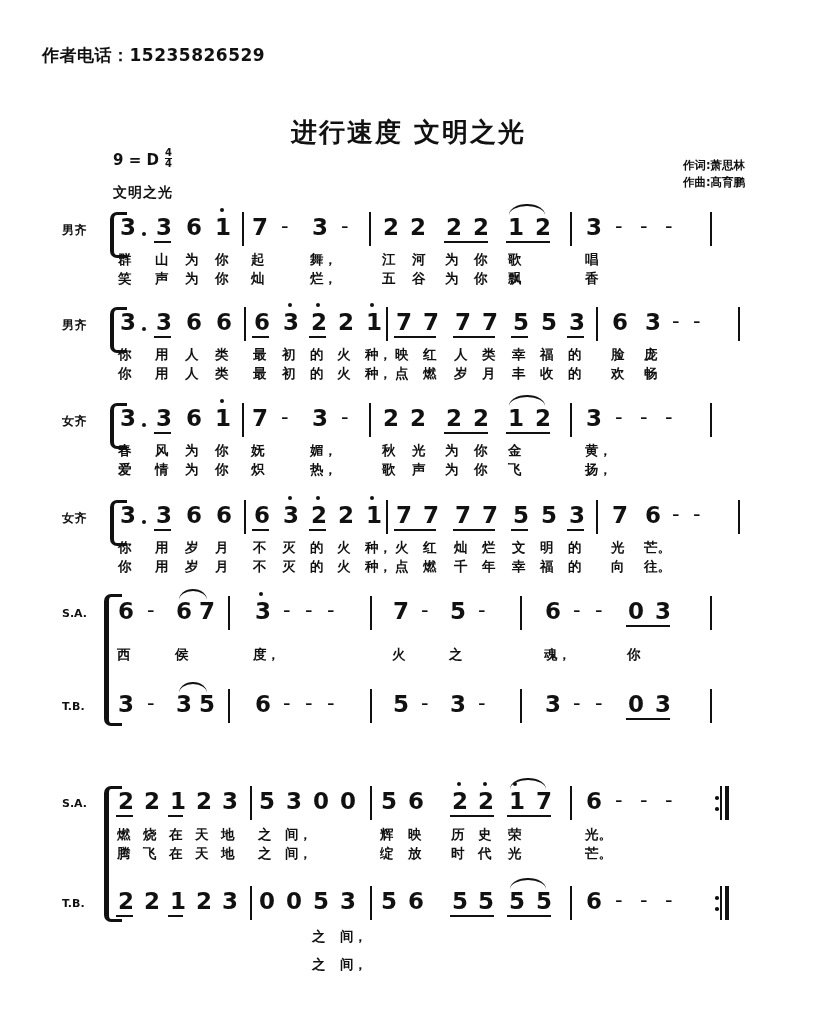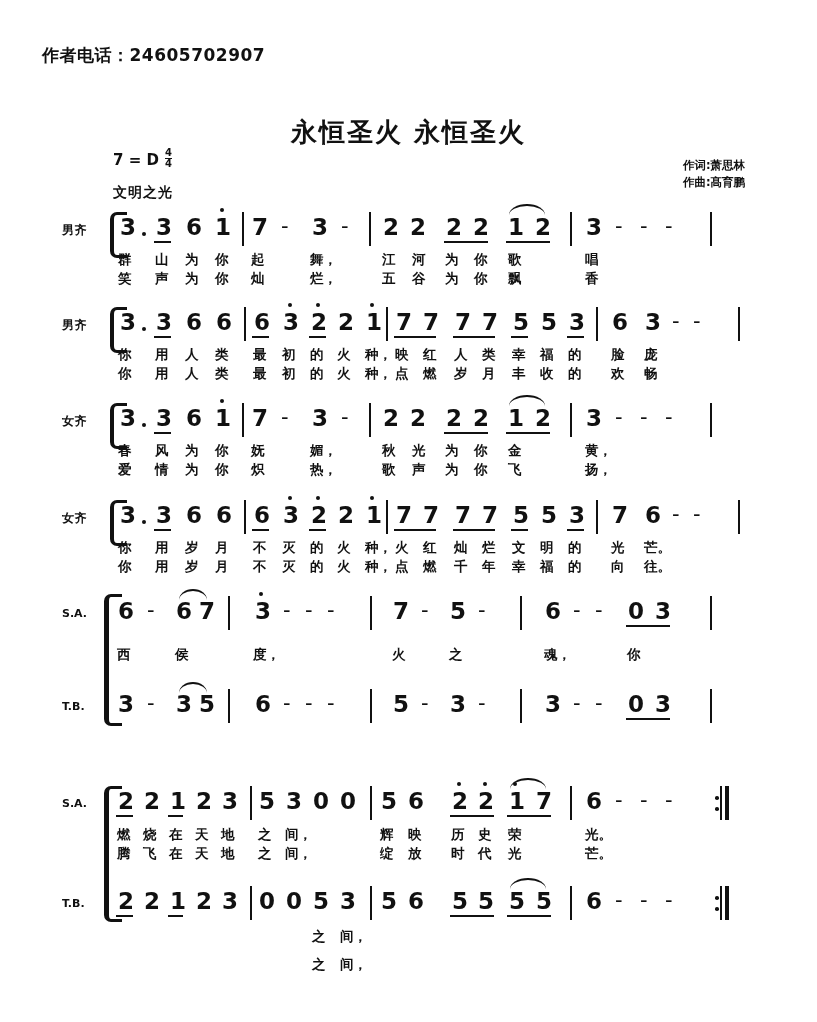--- a/index.html
+++ b/index.html
@@ -167,25 +167,25 @@
     font-size: 13.5px;
     font-weight: 600;
     line-height: 1;
     white-space: nowrap;
     font-family: "DejaVu Sans", "Liberation Sans", sans-serif;
   }
 </style>
 </head>
 <body>
 
-<div class="phone">作者电话：24605702907</div>
-<div class="title">永恒圣火  永恒圣火</div>
+<div class="phone">作者电话：15235826529</div>
+<div class="title">进行速度  文明之光</div>
 
 <div class="keyblock">
-  <span>7 = D</span><span class="frac"><span class="num">4</span><span class="den">4</span></span>
+  <span>9 = D</span><span class="frac"><span class="num">4</span><span class="den">4</span></span>
 </div>
 <div class="tempo">文明之光</div>
 <div class="credits">
   <div>作词:萧思林</div>
   <div>作曲:髙育鹏</div>
 </div>
 
 <div class="system">
   <div class="voice-label" style="left:62px; top:222px;">男齐</div>
   <div class="brace" style="left:110px; top:212px; height:40px;"></div>

